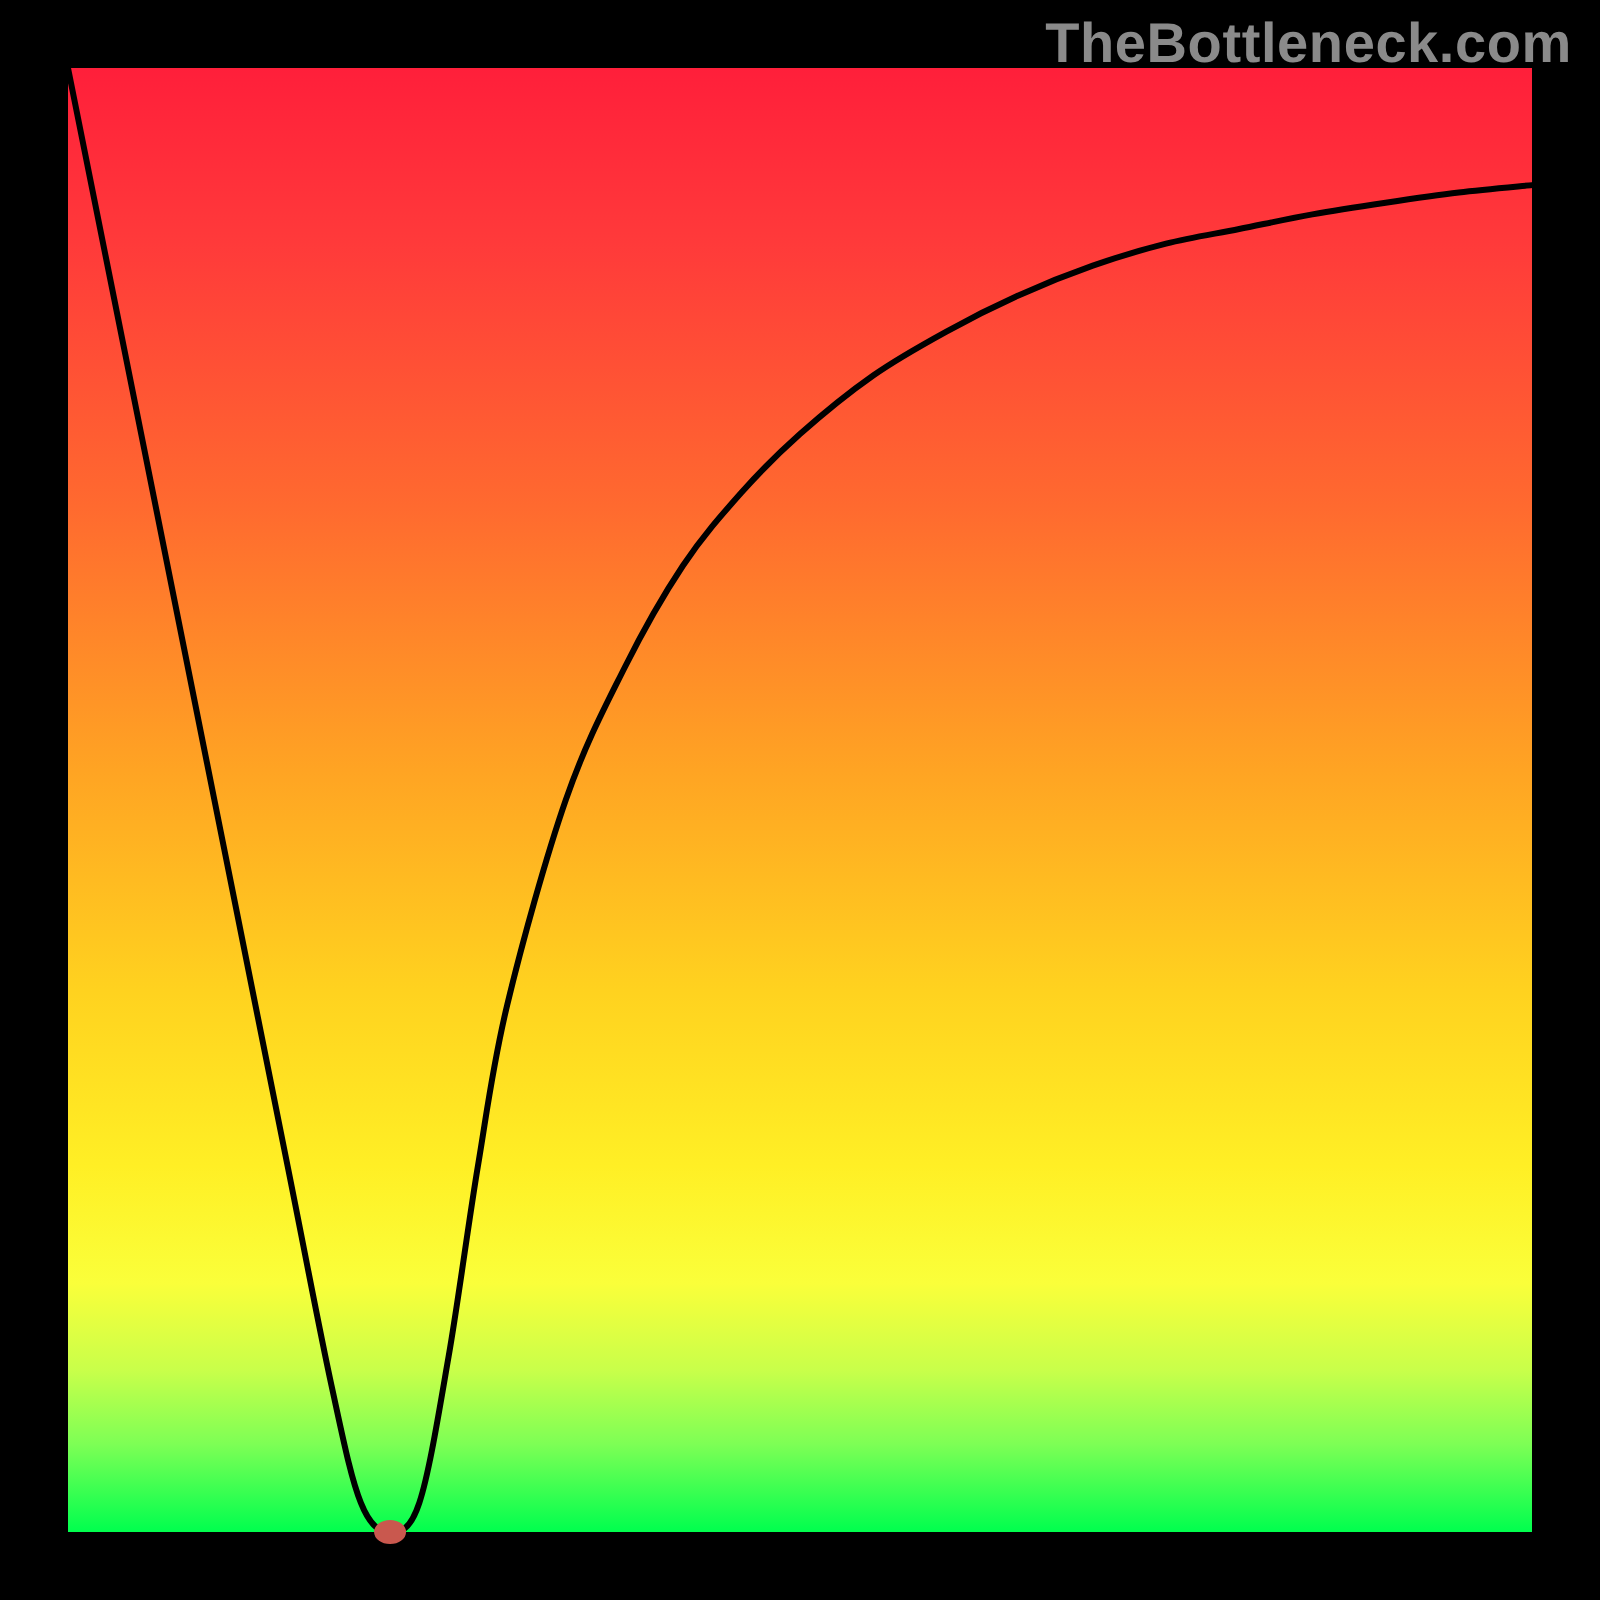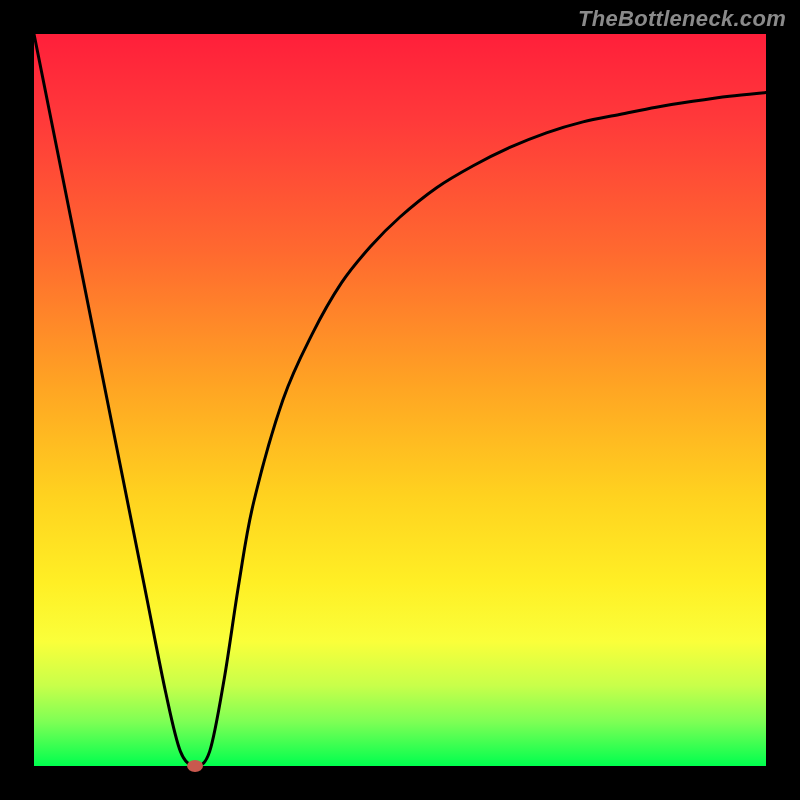--- a/index.html
+++ b/index.html
@@ -36,25 +36,24 @@
       #c8ff4a 89%,
       #7dff55 94%,
       #00ff4e 100%
     );
   }
   .watermark {
     position: absolute;
     top: 6px;
     right: 14px;
     color: #8a8a8a;
-    font-size: 22px;
+    font-size: 28px;
     font-weight: 600;
     letter-spacing: 0.3px;
     user-select: none;
-    font-style: italic;
   }
   svg.curve {
     position: absolute;
     left: 0;
     top: 0;
     width: 732px;
     height: 732px;
     overflow: visible;
   }
   .dot {

